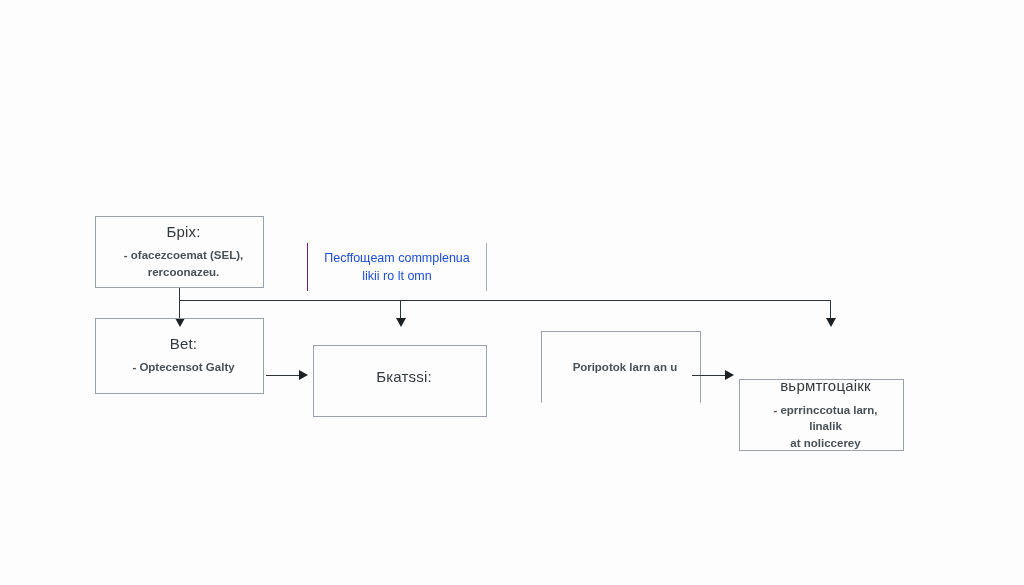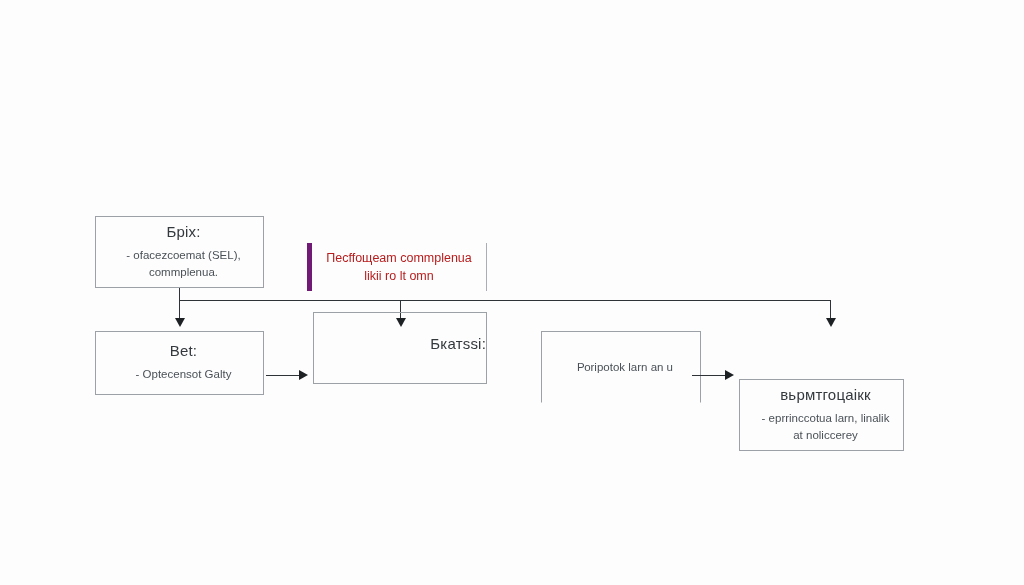--- a/index.html
+++ b/index.html
@@ -39,49 +39,50 @@
     letter-spacing: .2px;
     margin-bottom: 7px;
     line-height: 1.1;
     white-space: nowrap;
   }
   .node .body {
     font-size: 11.5px;
     color: #4a5156;
     line-height: 1.45;
     padding: 0 8px;
+    font-weight: bold;
   }
   .node .body .l2 { display: block; }
 
   
   #node-brix        { left: 95px;  top: 216px; width: 169px; height: 72px; }
-  #node-bet         { left: 95px;  top: 331px; width: 169px; height: 64px; }
-  #node-bkatssi     { left: 313px; top: 312px; width: 174px; height: 72px; align-items: flex-end; }
+  #node-bet         { left: 95px;  top: 318px; width: 169px; height: 76px; }
+  #node-bkatssi     { left: 313px; top: 345px; width: 174px; height: 72px; }
   #node-floripotok  { left: 529px; top: 331px; width: 160px; height: 72px;
                       border-bottom-color: transparent; margin-left: 12px; }
   #node-vbpmtr      { left: 739px; top: 331px; width: 165px; height: 72px; margin-top: 48px; }
 
   #node-floripotok .body { font-size: 11.5px; }
 
   
   #note-complenua {
     position: absolute;
     left: 307px;
     top: 243px;
     width: 180px;
     height: 48px;
     box-sizing: border-box;
-    border-left: 5px solid #701a75;
+    border-left: 1px solid #701a75;
     border-right: 1px solid #a9aeb2;
     display: flex;
     align-items: center;
     justify-content: center;
     text-align: center;
     font-size: 12.5px;
-    color: #b91c1c;
+    color: #1d4ed8;
     line-height: 1.45;
   }
 
   
   .vline {
     position: absolute;
     width: 1px;
     background: #2e3337;
   }
   .hline {
@@ -125,21 +126,21 @@
 </style>
 </head>
 <body>
 
 <div id="canvas">
 
   <div class="node" id="node-brix">
     <div class="title">Бріх:</div>
     <div class="body">
       <span>- ofacezcoemat (SEL),</span>
-      <span class="l2">commplenua.</span>
+      <span class="l2">rercoonazeu.</span>
     </div>
   </div>
 
   <div id="note-complenua">
     <div>
       <span>Песffoщeam commplenua</span><br>
       <span>likii ro lt omn</span>
     </div>
   </div>
 

